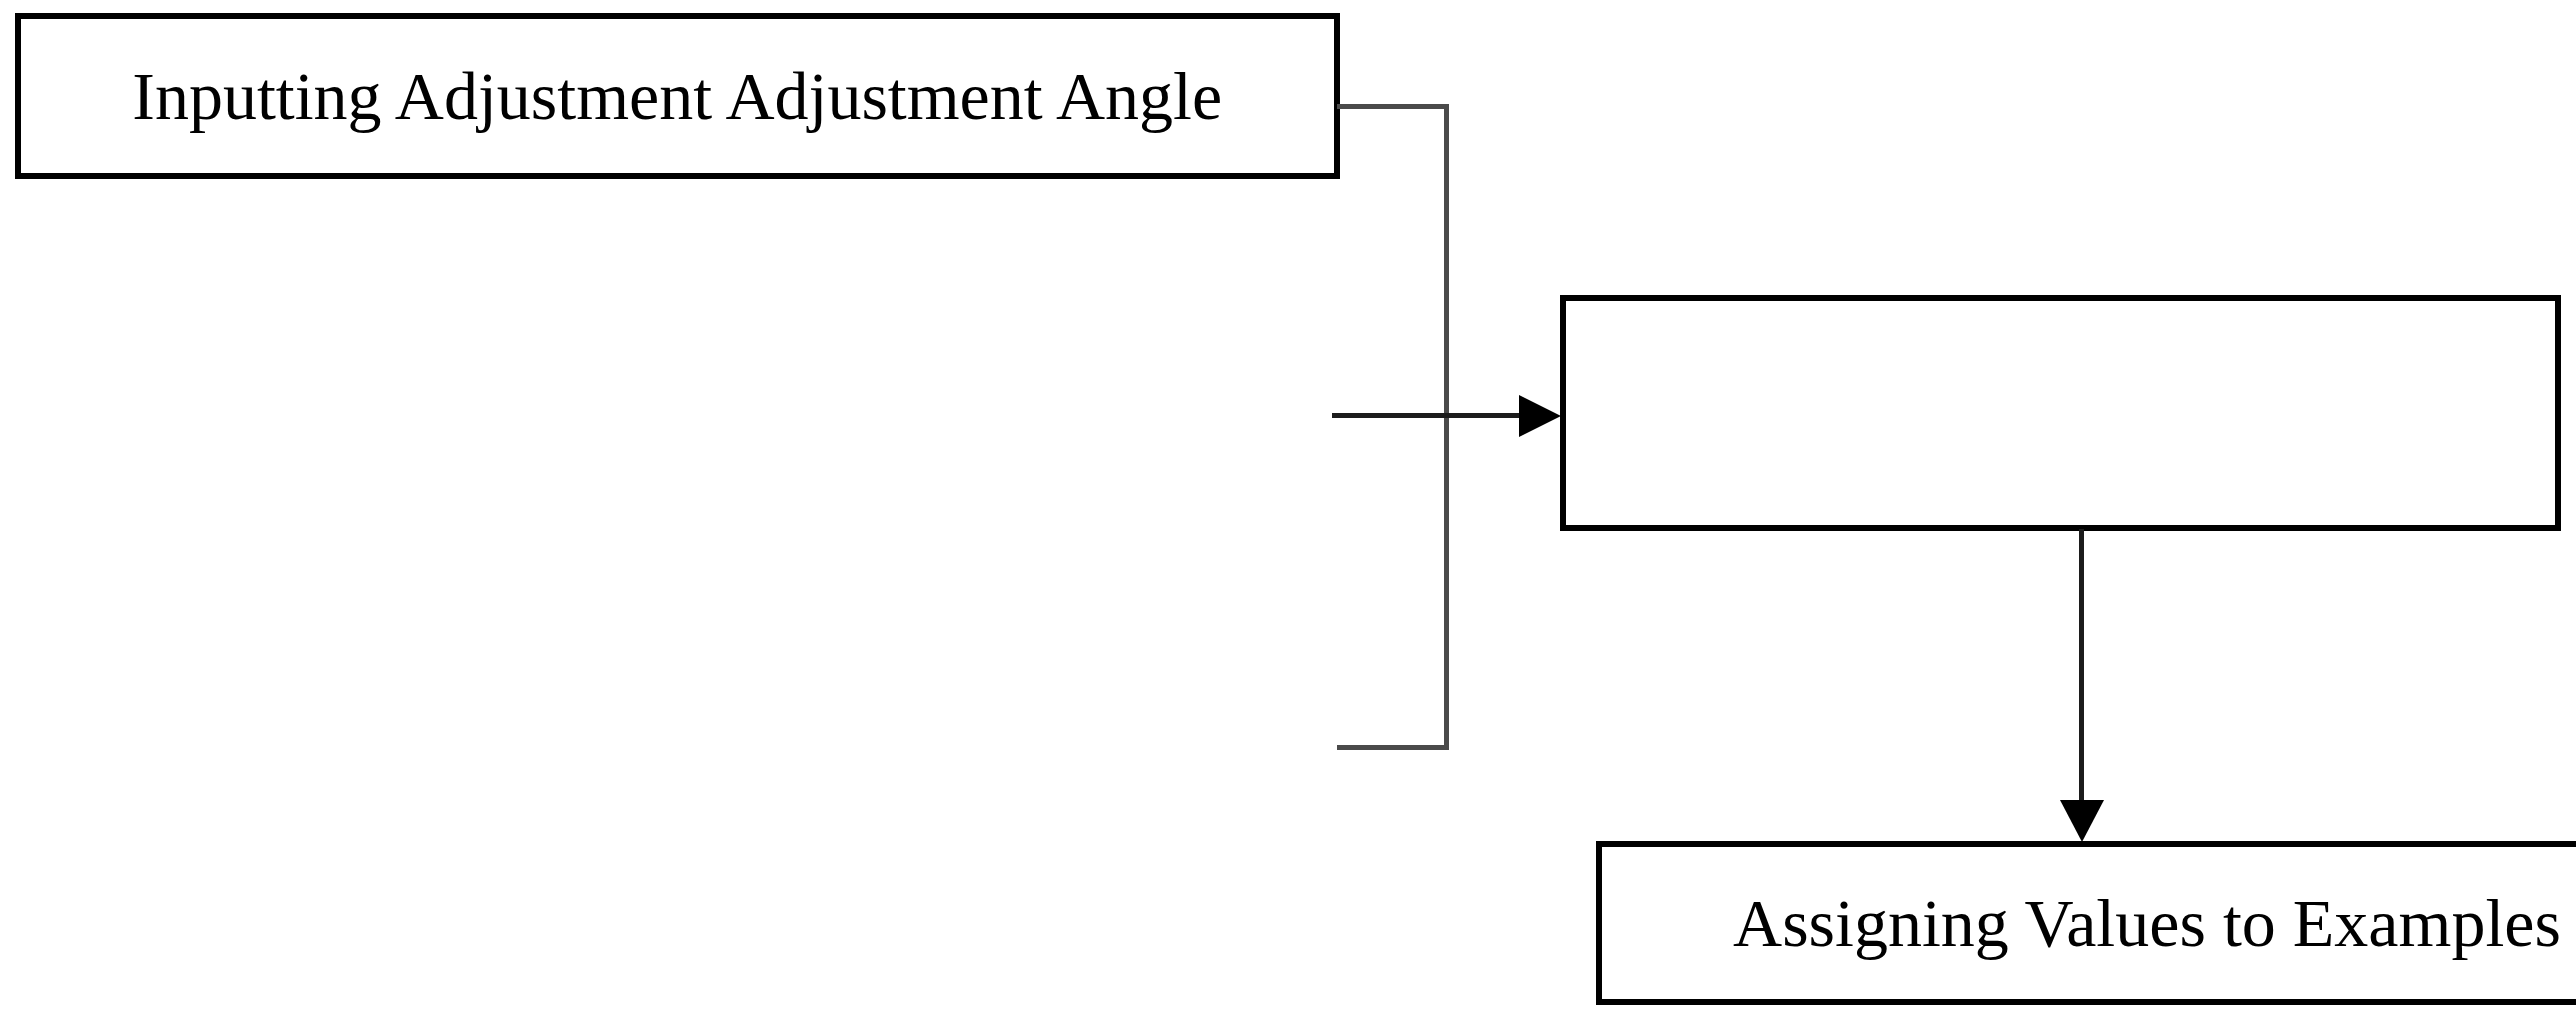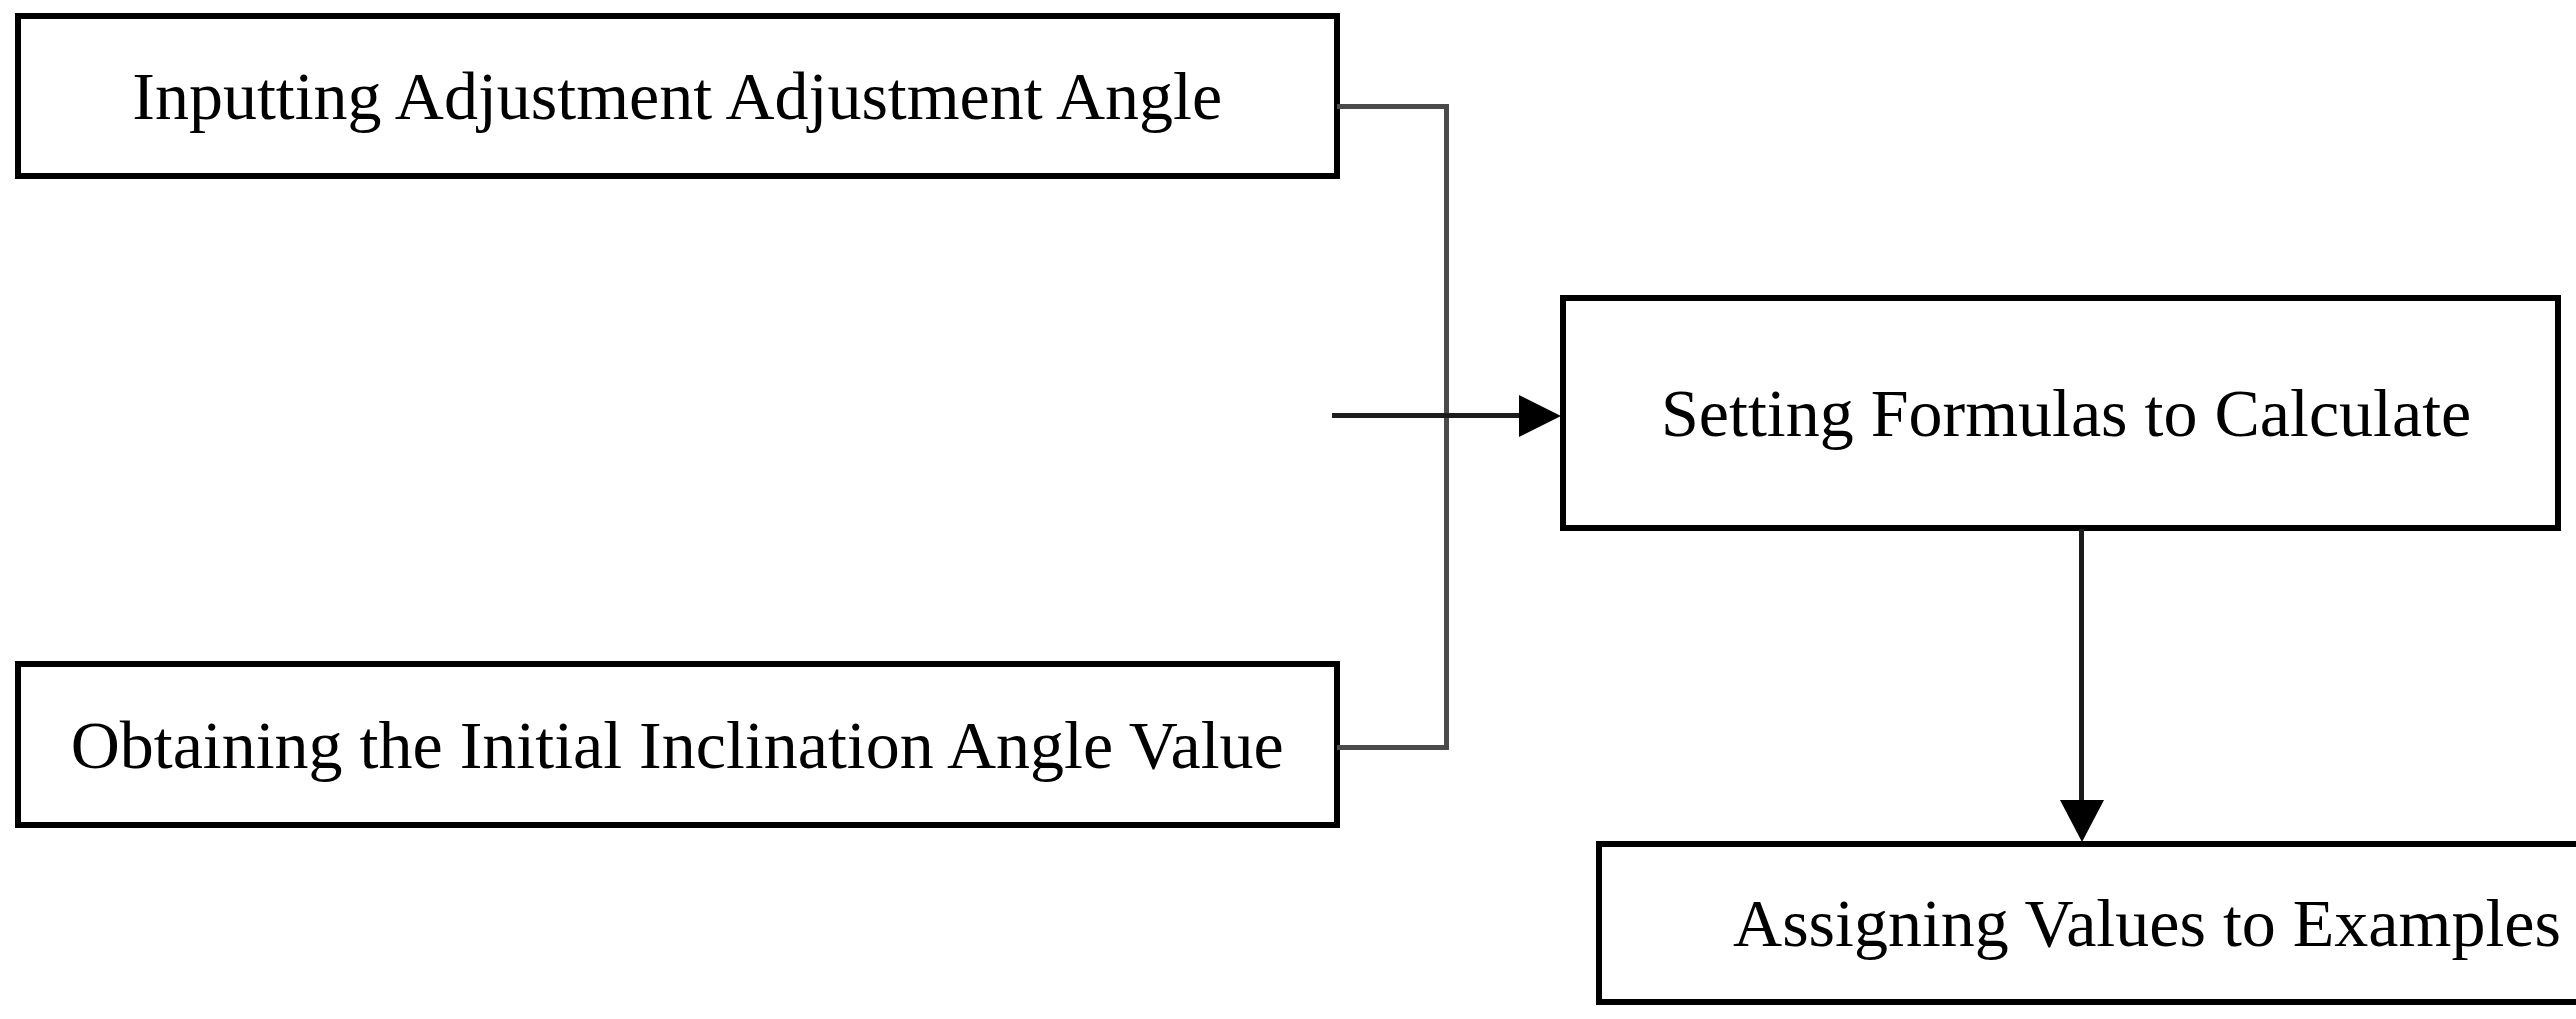--- a/index.html
+++ b/index.html
@@ -81,26 +81,22 @@
 </head>
 <body>
 
 <div id="canvas">
 
   <div class="flow-box box-left" id="box-input-angle">
     <span class="line">Inputting Adjustment Adjustment Angle</span>
   </div>
 
 
-  <div class="flow-box box-left" id="box-initial-value">
-    <span class="line">Obtaining the Initial Inclination Angle Value</span>
-  </div>
 
   <div class="flow-box" id="box-formulas">
-    <span class="line">Setting Formulas to Calculate</span>
   </div>
 
   <div class="flow-box" id="box-assign">
     <span class="line">Assigning Values to Examples</span>
   </div>
 
   <div class="connector" id="conn-top-h"></div>
 
   <div class="connector" id="conn-vert"></div>
 

